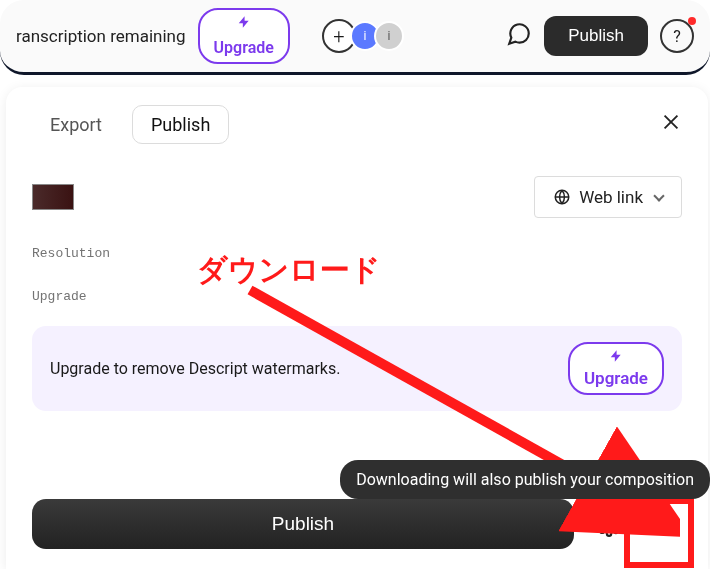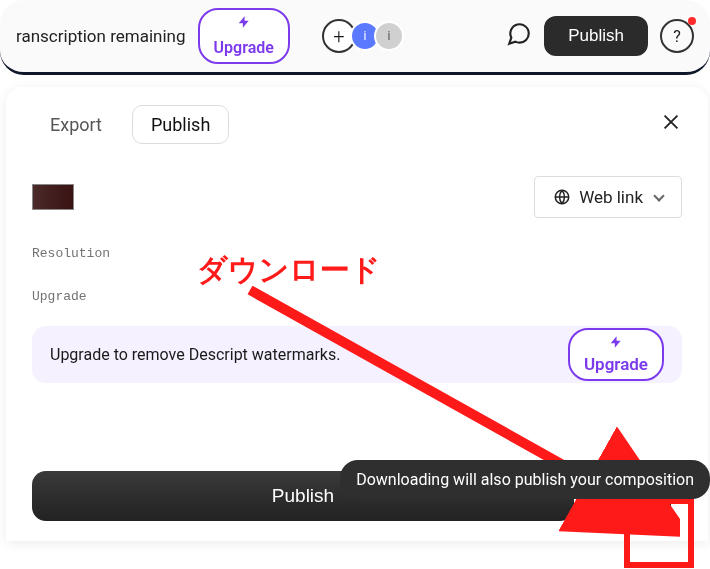--- a/index.html
+++ b/index.html
@@ -21,21 +21,21 @@
 .tab { padding:8px 18px; border-radius:10px; font-size:18px; color:#555; cursor:pointer; }
 .tab.active { background:#fff; border:1px solid #dcdcdc; color:#111; }
 .close-x { position:absolute; right:26px; top:24px; cursor:pointer; }
 
 .row { display:flex; align-items:center; justify-content:space-between; padding:14px 0; }
 .thumb { width:40px; height:24px; background:linear-gradient(90deg,#4a2a2a,#3a1212); border:1px solid #888; }
 .select { display:flex; align-items:center; gap:8px; border:1px solid #dcdcdc; border-radius:4px; padding:10px 18px; cursor:pointer; font-size:17px; color:#222; }
 .chev { border:solid #666; border-width:0 2px 2px 0; display:inline-block; padding:3px; transform:rotate(45deg); margin-left:4px; margin-top:-3px; }
 .label { font-size:13px; color:#737373;font-family:Liberation Mono, monospace; }
 
-.upgrade-banner { background:#f5f1ff; border-radius:14px; padding:2px 18px; display:flex; justify-content:space-between; align-items:center; margin-top:8px; }
+.upgrade-banner { background:#f5f1ff; border-radius:14px; padding:16px 18px; display:flex; justify-content:space-between; align-items:center; margin-top:8px; }
 .upgrade-banner .pill-btn { border:2px solid #7c3aed; color:#7c3aed; background:#fff; font-size:17px; }
 
 .tooltip { position:absolute; right:0; top:460px; background:#2f2f2f; color:#fff; font-size:16px; padding:10px 16px; border-radius:18px; z-index:5; }
 .bottom-row { display:flex; align-items:center; gap:16px; margin-top:28px; }
 .big-publish { flex:1; background:linear-gradient(#3a3a3a,#222); color:#fff; border:none; padding:14px; border-radius:14px; font-size:19px; cursor:pointer; }
 .gear-btn, .dl-btn { width:38px; height:38px; display:flex; align-items:center; justify-content:center; cursor:pointer; }
 
 .red-box { position:absolute; right:16px; top:498px; width:58px; height:58px; border:6px solid #ff1a1a; background:rgba(255,255,255,0); z-index:3; }
 .anno-text { position:absolute; left:165px; top:250px; color:#ff1a1a; font-size:30px; font-weight:700; z-index:4;margin-left:32px; }
 .arrow-svg { position:absolute; left:240px; top:280px; z-index:3; pointer-events:none; }

